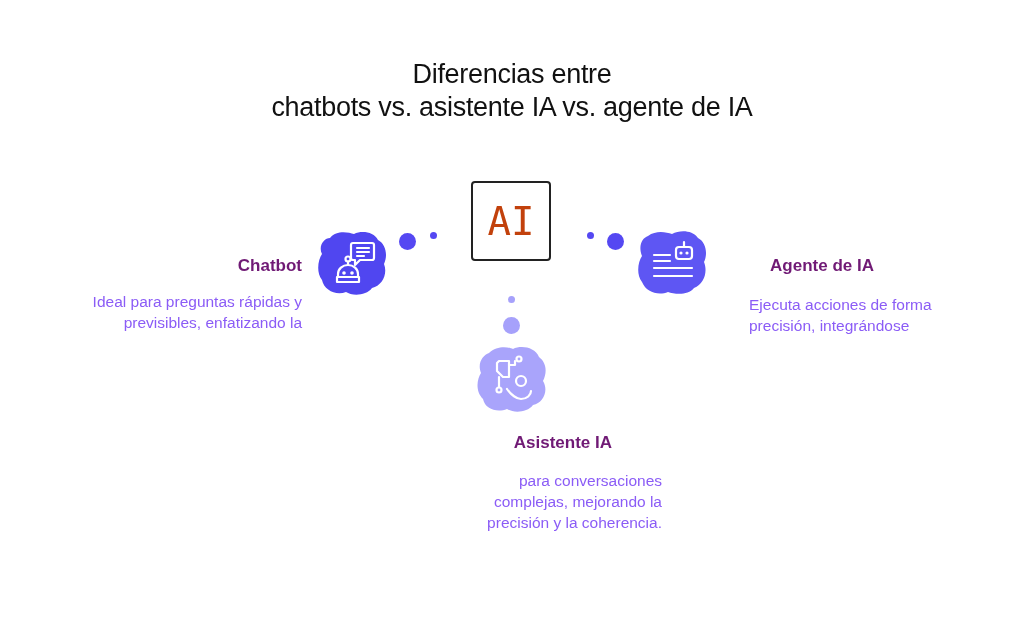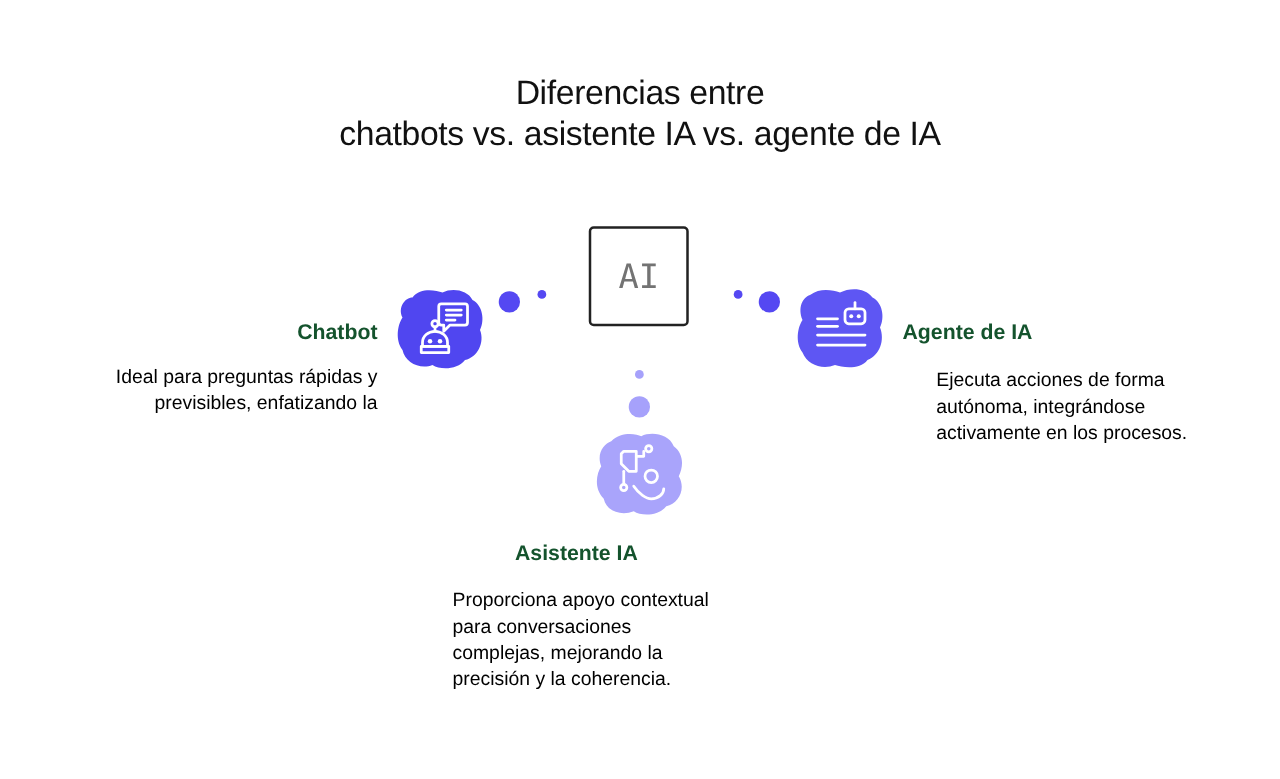--- a/index.html
+++ b/index.html
@@ -8,28 +8,28 @@
       font-family: "Liberation Sans", "DejaVu Sans", sans-serif; color: #1a1a1a;
     }
     .title {
       position: absolute; left: 0; top: 58px; width: 1024px; text-align: center;
       font-size: 27px; line-height: 33px; font-weight: 500; letter-spacing: -0.3px; color: #111;
     }
     .ai-box {
       position: absolute; left: 471px; top: 181px; width: 80px; height: 80px;
       border: 2px solid #222; border-radius: 4px; box-sizing: border-box;
       display: flex; align-items: center; justify-content: center;
-      font-family: "DejaVu Sans Mono", "Liberation Mono", monospace; font-size: 27px; color: #737373;
+      font-family: "DejaVu Sans Mono", "Liberation Mono", monospace; font-size: 39px; color: #c2410c;
     }
     .dot { position: absolute; border-radius: 50%; }
     .blob { position: absolute; }
-    .heading { position: absolute; font-size: 17px; font-weight: 700; color: #14532d; }
-    .desc { position: absolute; font-size: 15.5px; line-height: 21px; color: #000000; }
+    .heading { position: absolute; font-size: 17px; font-weight: 700; color: #701a75; }
+    .desc { position: absolute; font-size: 15.5px; line-height: 21px; color: #8b5cf6; }
     .right { text-align: right; }
-    .center { text-align: left; }
+    .center { text-align: right; }
   </style>
 </head>
 <body>
 
 <div class="title">
   <div>Diferencias entre</div>
   <div>chatbots vs. asistente IA vs. agente de IA</div>
 </div>
 
 <div class="ai-box">
@@ -78,42 +78,40 @@
       <rect x="40" y="19" width="16" height="12" rx="3"></rect>
       <line x1="18" y1="27" x2="34" y2="27"></line>
       <line x1="18" y1="33" x2="34" y2="33"></line>
       <line x1="18" y1="40" x2="56" y2="40"></line>
       <line x1="18" y1="48" x2="56" y2="48"></line>
     </g>
     <circle cx="45" cy="25" r="1.6" fill="#fff"></circle>
     <circle cx="51" cy="25" r="1.6" fill="#fff"></circle>
   </svg>
 </div>
-<div class="heading" style="left:722px;top:256px;width:200px;">Agente de IA</div>
+<div class="heading" style="left:722px;top:256px;width:200px;text-align:center;">Agente de IA</div>
 <div class="desc" style="left:749px;top:294px;width:260px;">
   <div>Ejecuta acciones de forma</div>
-  <div>autónoma, integrándose</div>
-  <div>activamente en los procesos.</div>
+  <div>precisión, integrándose</div>
 </div>
 
 <div class="blob" style="left:475px;top:343px;width:74px;height:72px;">
   <svg width="74" height="72" viewBox="0 0 74 72">
     <path d="M14 10 C22 2,34 4,38 6 C46 2,60 4,64 14 C72 20,72 30,68 38 C74 48,68 60,58 62 C52 70,38 70,32 66 C22 70,10 66,8 56 C0 48,2 36,6 30 C2 20,8 12,14 10 Z" fill="#a9a4fb"></path>
   </svg>
   <svg width="74" height="72" viewBox="0 0 74 72" style="position:absolute;left:0;top:0;">
     <g fill="none" stroke="#ffffff" stroke-width="2.2" stroke-linecap="round" stroke-linejoin="round">
       <path d="M24 18 h10 v16 h-6 l-6 -6 v-8 z"></path>
       <path d="M34 22 h6 v-4"></path>
       <circle cx="44" cy="16" r="2.5"></circle>
       <line x1="24" y1="34" x2="24" y2="44"></line>
       <circle cx="24" cy="47" r="2.5"></circle>
       <circle cx="46" cy="38" r="5"></circle>
       <path d="M32 46 c4 6,10 10,14 10 c6 0,10 -4,10 -8"></path>
     </g>
   </svg>
 </div>
 <div class="heading center" style="left:412px;top:433px;width:200px;">Asistente IA</div>
 <div class="desc center" style="left:362px;top:470px;width:300px;">
-  <div>Proporciona apoyo contextual</div>
   <div>para conversaciones</div>
   <div>complejas, mejorando la</div>
   <div>precisión y la coherencia.</div>
 </div>
 
 </body></html>

